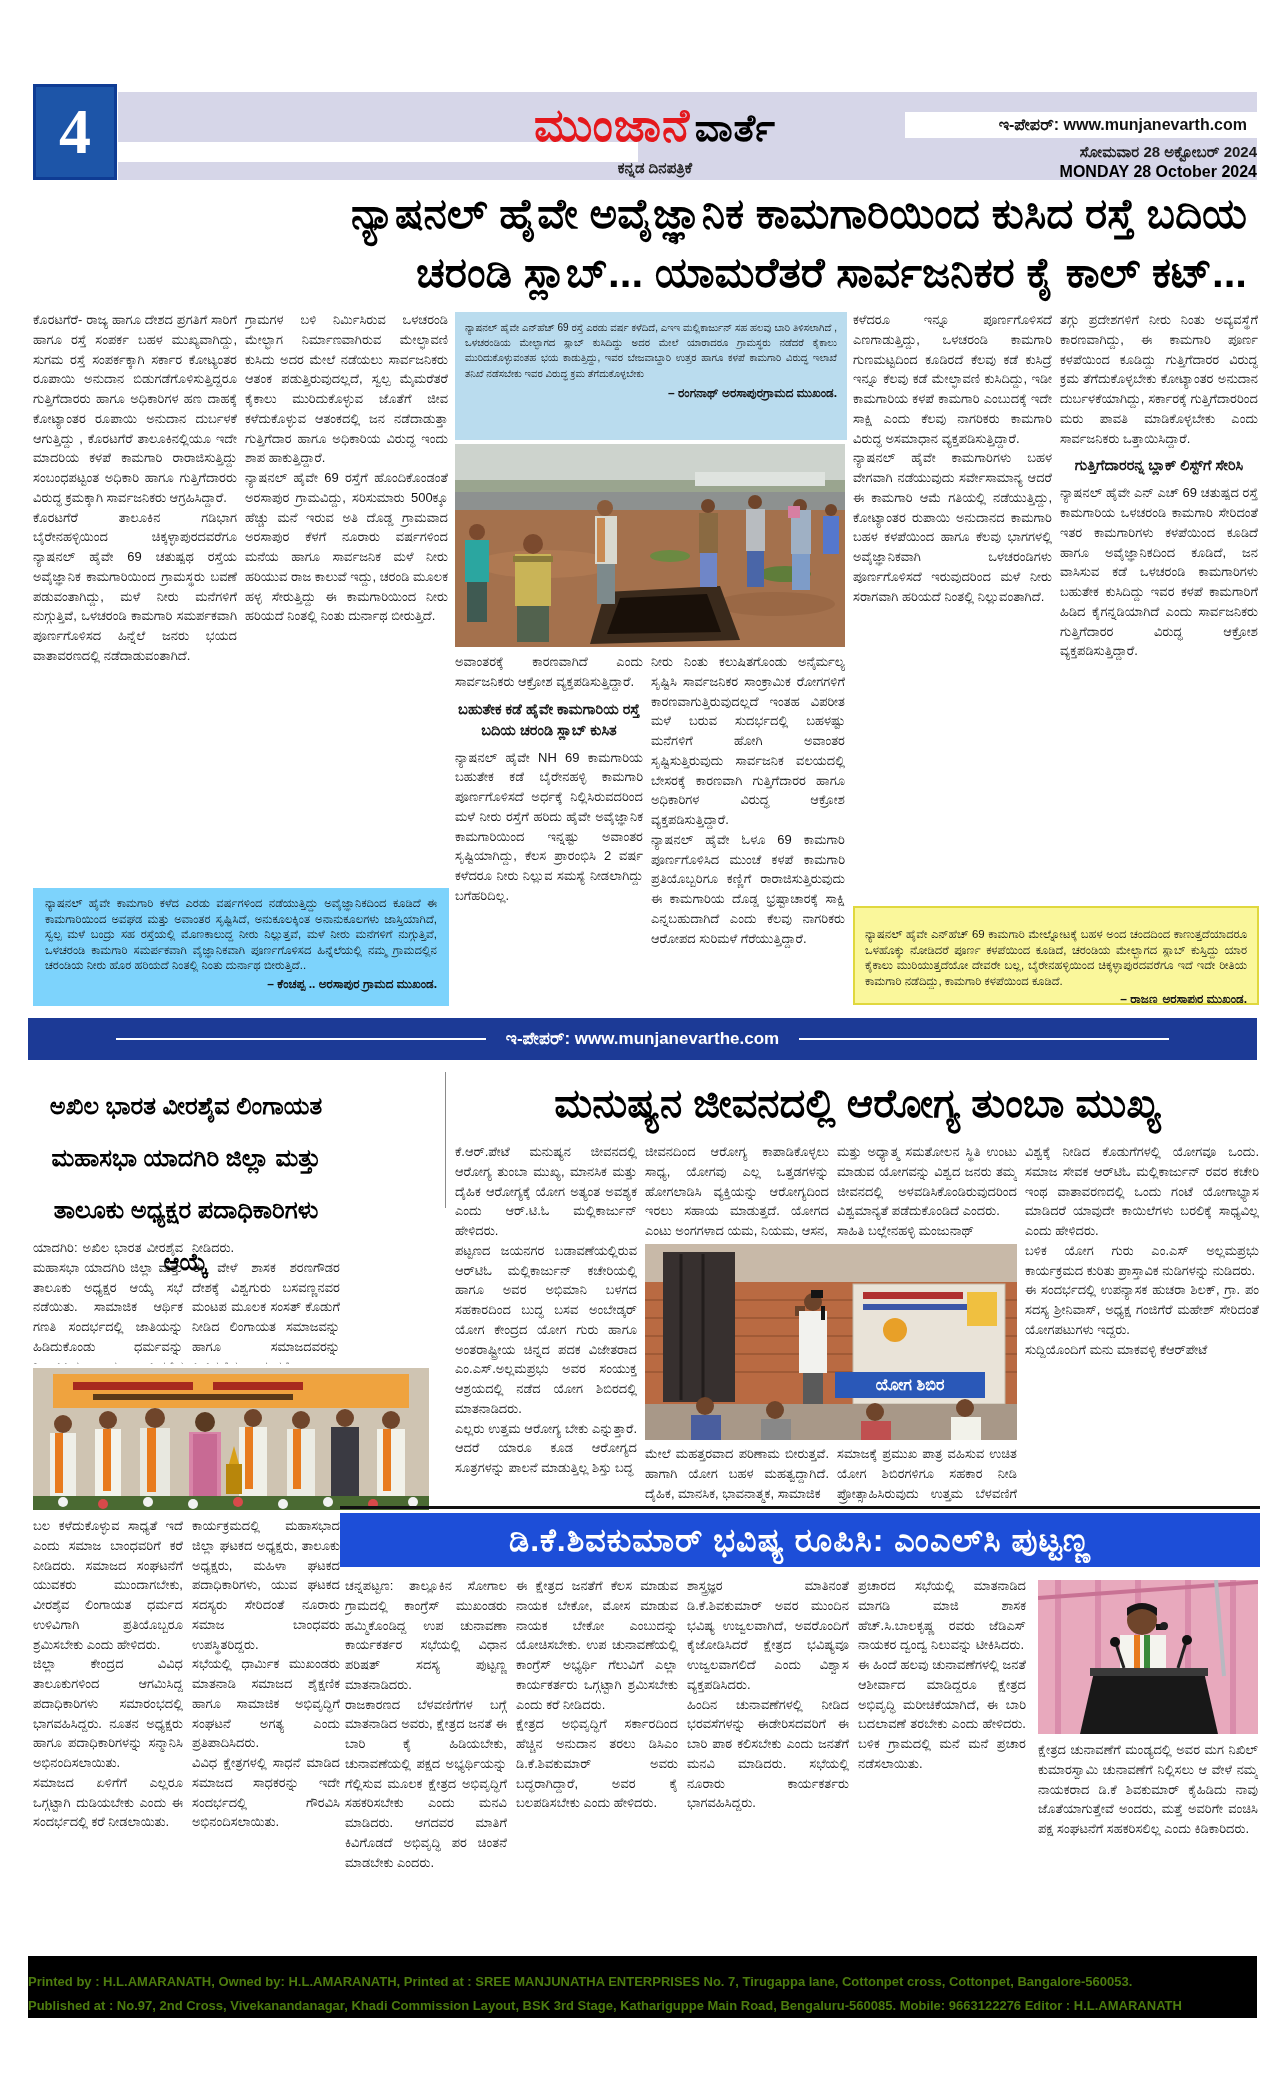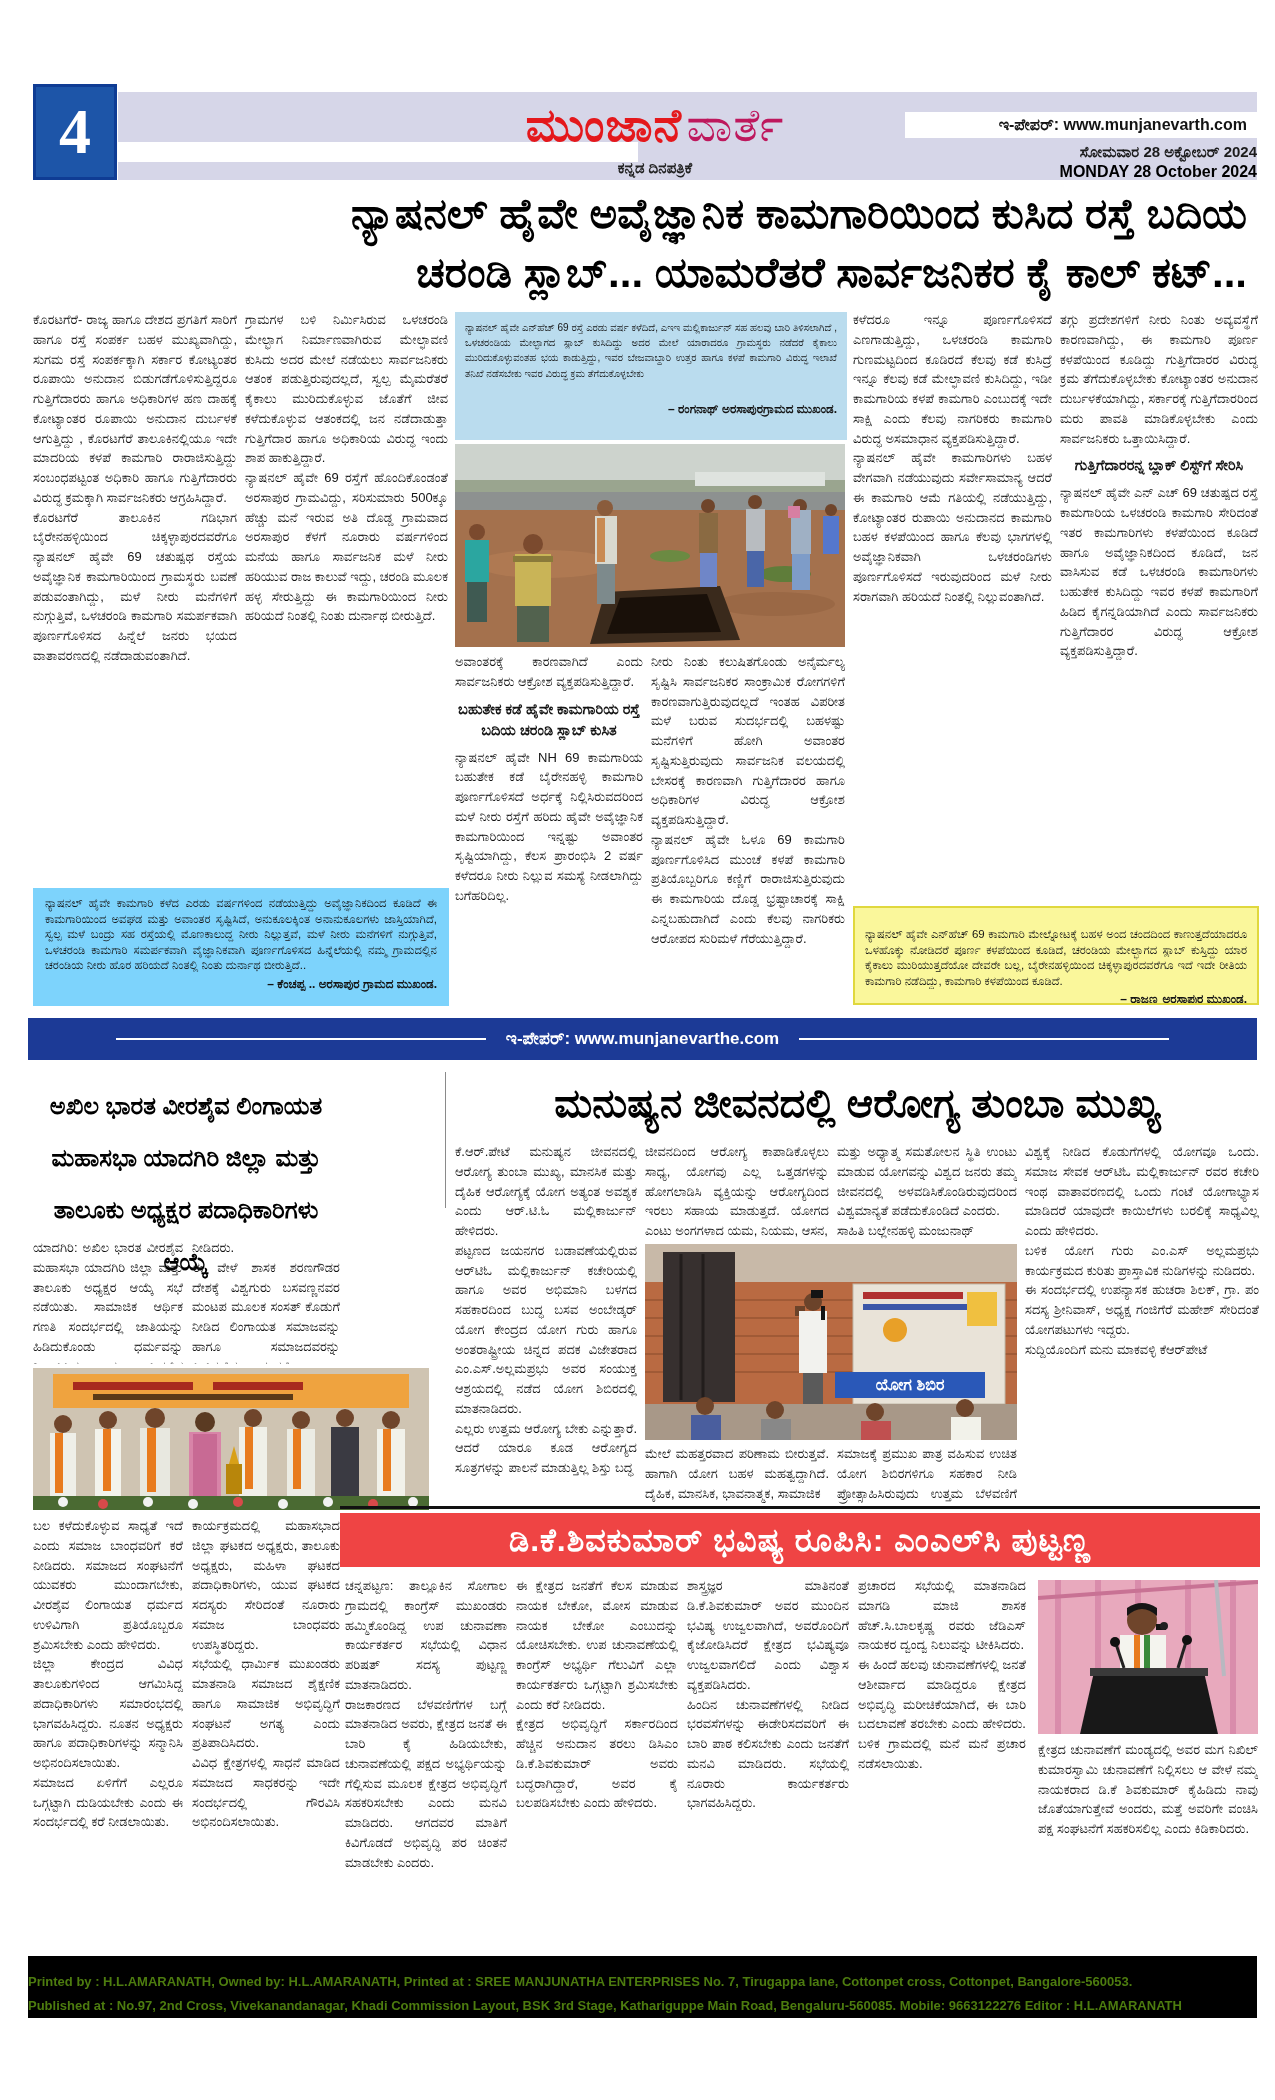--- a/index.html
+++ b/index.html
@@ -7,45 +7,45 @@
         font-family:"Liberation Sans","DejaVu Sans",sans-serif;color:#141414;overflow:hidden;}
   .abs{position:absolute;box-sizing:border-box;}
   
   .band{background:#d6d6e8;}
   .white-stripe{background:#ffffff;}
   .pagenum{background:#1d55a8;border:3px solid #0f3c94;color:#fff;font-weight:bold;
            font-size:64px;display:flex;align-items:center;justify-content:center;
            font-family:"Liberation Serif","DejaVu Serif",serif;}
   .masthead{text-align:center;}
   .masthead .m1{color:#e4181c;font-size:46px;font-weight:800;letter-spacing:1px;}
-  .masthead .m2{color:#be185d;font-size:46px;font-weight:400;letter-spacing:1px;}
+  .masthead .m2{color:#000000;font-size:38px;font-weight:700;letter-spacing:1px;}
   .masthead .tag{font-size:15px;font-weight:bold;color:#222;margin-top:6px;}
   .epaper-box{background:#ffffff;text-align:right;font-weight:bold;font-size:16px;
               line-height:26px;padding-right:10px;}
   .date-kn{text-align:right;font-weight:bold;font-size:15px;color:#1b1b1b;}
   .date-en{text-align:right;font-weight:800;font-size:16px;color:#000;}
   
   .hl-main{font-size:42px;line-height:59px;font-weight:800;text-align:right;color:#000;}
   .hl-left{font-size:24px;line-height:52px;font-weight:800;text-align:center;color:#000;}
   .hl-mid{font-size:40px;line-height:54px;font-weight:800;text-align:center;color:#000;}
   
   .bt{font-size:13px;line-height:1.52;text-align:justify;white-space:pre-line;overflow:hidden;}
   .col{overflow:hidden;}
   .sub{font-weight:800;text-align:center;font-size:14.5px;line-height:1.45;margin:7px 0;white-space:normal;}
-  .attr{text-align:right;font-weight:bold;margin-top:20px;}
+  .attr{text-align:right;font-weight:bold;margin-top:4px;}
   
   .quote-box{background:#badcee;padding:8px 10px;font-size:12px;line-height:1.4;}
   .peach-box{background:#7dd3fc;padding:8px 12px;font-size:12px;line-height:1.42;}
   .yellow-box{background:#faf79b;border:2px solid #e0d83e;padding:19px 10px;font-size:12px;line-height:1.4;}
   
   .strip{background:#1c3a96;display:flex;align-items:center;justify-content:center;gap:20px;}
   .strip .rule{width:370px;height:2px;background:#ffffff;}
   .strip .stxt{color:#ffffff;font-weight:bold;font-size:17px;}
   
-  .blackbar{background:#ef4444;color:#ffffff;font-size:32px;font-weight:800;text-align:center;
+  .blackbar{background:#1d4ed8;color:#ffffff;font-size:32px;font-weight:800;text-align:center;
             line-height:54px;letter-spacing:1px;overflow:hidden;}
   .hr-thick{background:#111111;}
   .vrule{background:#8a8a8a;}
   .footer{background:#000000;color:#4d7c0f;text-align:left;font-size:13px;font-weight:bold;
           line-height:1.85;padding-top:14px;}
   .photo{display:block;}
   .banner-text{position:absolute;background:#2a58b8;color:#fff;font-weight:800;font-size:16px;
                text-align:center;line-height:26px;}
 </style>
 </head>

